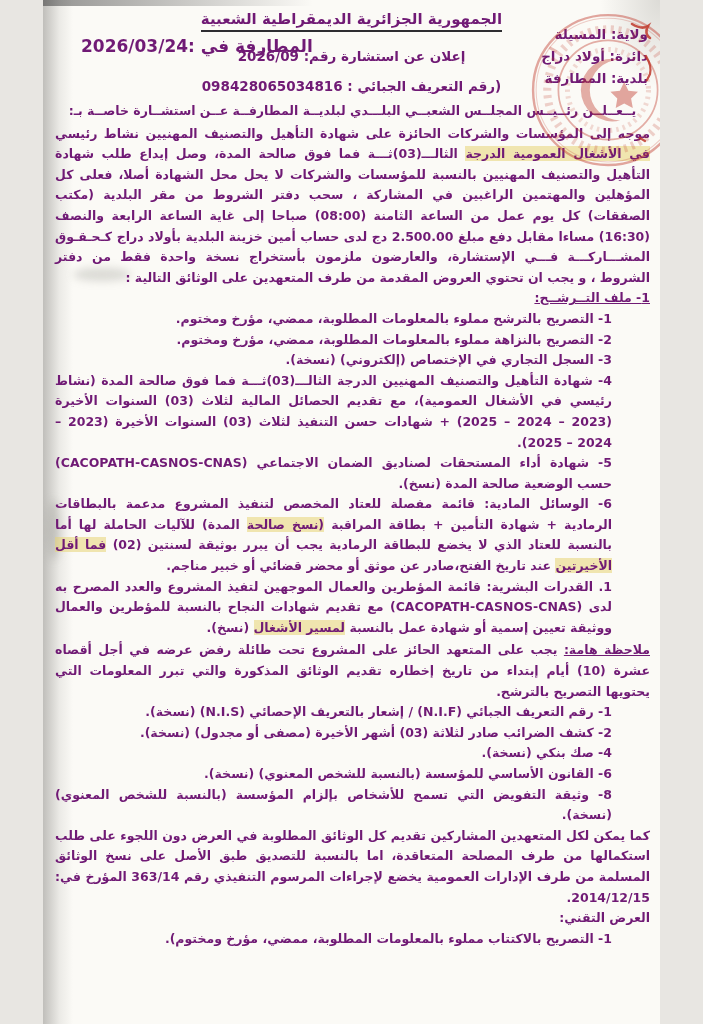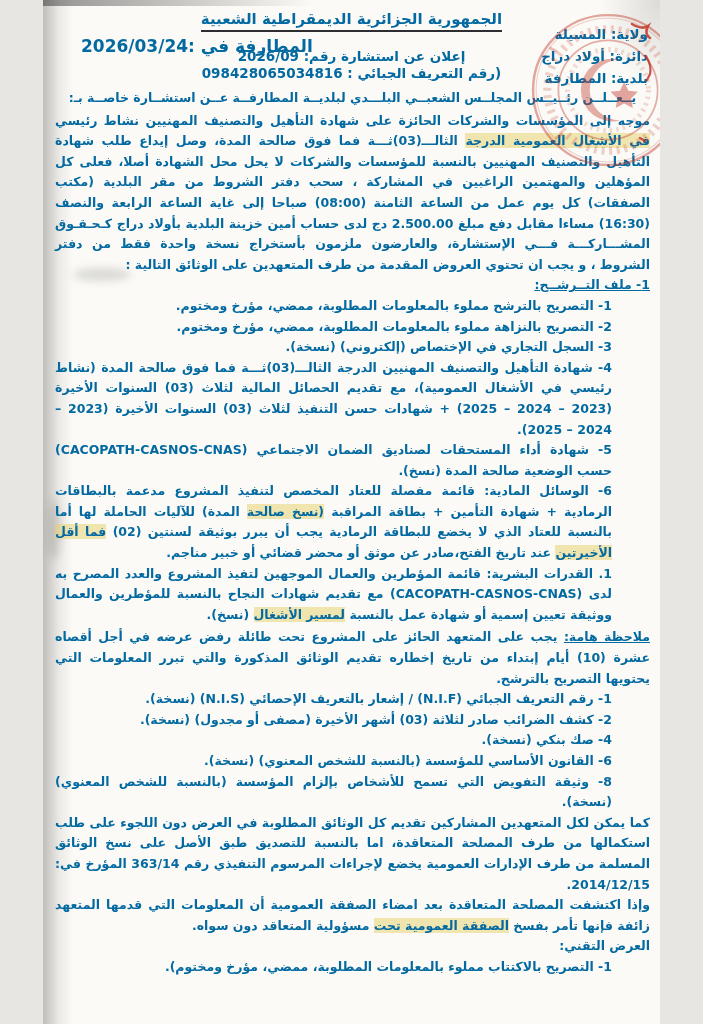--- a/index.html
+++ b/index.html
@@ -2,21 +2,21 @@
 <html lang="ar" dir="rtl"><head>
 <meta charset="utf-8">
 <style>
   html,body{margin:0;padding:0;background:#e8e6e2;}
   .page{
     position:relative;
     width:617px;height:1024px;
     margin:0 auto;
     background:#fbfaf6;
     font-family:"DejaVu Sans", sans-serif;
-    color:#0369a1;
+    color:#701a75;
     direction:rtl;
     overflow:hidden;
     box-sizing:border-box;
   }
   
   .edge-left{position:absolute;left:0;top:0;width:30px;height:100%;
     background:linear-gradient(90deg,rgba(120,118,114,.45),rgba(120,118,114,.12) 55%,rgba(250,249,246,0));
     pointer-events:none;z-index:1;}
   .edge-top{position:absolute;left:0;top:0;width:270px;height:6px;
     background:linear-gradient(90deg,rgba(60,60,60,.55),rgba(60,60,60,0));
@@ -29,21 +29,21 @@
 
   .stamp{position:absolute;left:484px;top:4px;width:162px;height:168px;z-index:3;opacity:.8;pointer-events:none;}
   .penmarks{position:absolute;right:0;top:18px;width:34px;height:150px;z-index:3;opacity:.85;pointer-events:none;}
 
   
   .republic{position:relative;text-align:center;font-weight:bold;font-size:15px;padding-top:10px;z-index:2;}
   .republic span{border-bottom:2px solid #2e2d31;padding-bottom:2px;}
   .date-left{position:absolute;top:36px;left:38px;font-size:17px;font-weight:bold;z-index:2;}
   .loc{position:absolute;top:23px;right:12px;text-align:right;font-size:13.5px;font-weight:bold;line-height:22px;z-index:2;}
   .announce{position:relative;text-align:center;font-size:13.5px;font-weight:bold;margin-top:20px;z-index:2;}
-  .taxid{position:relative;text-align:center;font-size:13.5px;font-weight:bold;margin-top:1px;z-index:2;}
+  .taxid{position:relative;text-align:center;font-size:13.5px;font-weight:bold;margin-top:14px;z-index:2;}
 
   
   .body{position:relative;padding:7px 10px 0 12px;font-size:12.5px;line-height:20.6px;
     text-align:justify;font-weight:bold;z-index:2;}
   .center{text-align:center;}
   .indent{margin-right:38px;}
   .heading-u span{text-decoration:underline;}
   .label-u{text-decoration:underline;}
   .hl{background:rgba(231,211,116,.55);}
   .gap-s{margin-top:2px;}
@@ -110,19 +110,18 @@
 
     <div class="indent">1- رقم التعريف الجبائي (N.I.F) / إشعار بالتعريف الإحصائي (N.I.S) (نسخة).</div>
     <div class="indent">2- كشف الضرائب صادر لثلاثة (03) أشهر الأخيرة (مصفى أو مجدول) (نسخة).</div>
     <div class="indent">4- صك بنكي (نسخة).</div>
     <div class="indent">6- القانون الأساسي للمؤسسة (بالنسبة للشخص المعنوي) (نسخة).</div>
     <div class="indent">8- وثيقة التفويض التي تسمح للأشخاص بإلزام المؤسسة (بالنسبة للشخص المعنوي) (نسخة).</div>
 
     <div>كما يمكن لكل المتعهدين المشاركين تقديم كل الوثائق المطلوبة في العرض دون اللجوء على طلب استكمالها من طرف المصلحة المتعاقدة، اما بالنسبة للتصديق طبق الأصل على نسخ الوثائق المسلمة من طرف الإدارات العمومية يخضع لإجراءات المرسوم التنفيذي رقم 363/14 المؤرخ في: 2014/12/15.</div>
 
 
-    <div><span>وإذا اكتشفت المصلحة المتعاقدة بعد امضاء الصفقة العمومية أن المعلومات التي قدمها المتعهد زائفة فإنها تأمر بفسخ </span><span class="hl">الصفقة العمومية تحت</span><span> مسؤولية المتعاقد دون سواه.</span></div>
 
     <div>العرض التقني:</div>
     <div class="indent">1- التصريح بالاكتتاب مملوء بالمعلومات المطلوبة، ممضي، مؤرخ ومختوم).</div>
 
   </div>
 </div>
 
 </body></html>

